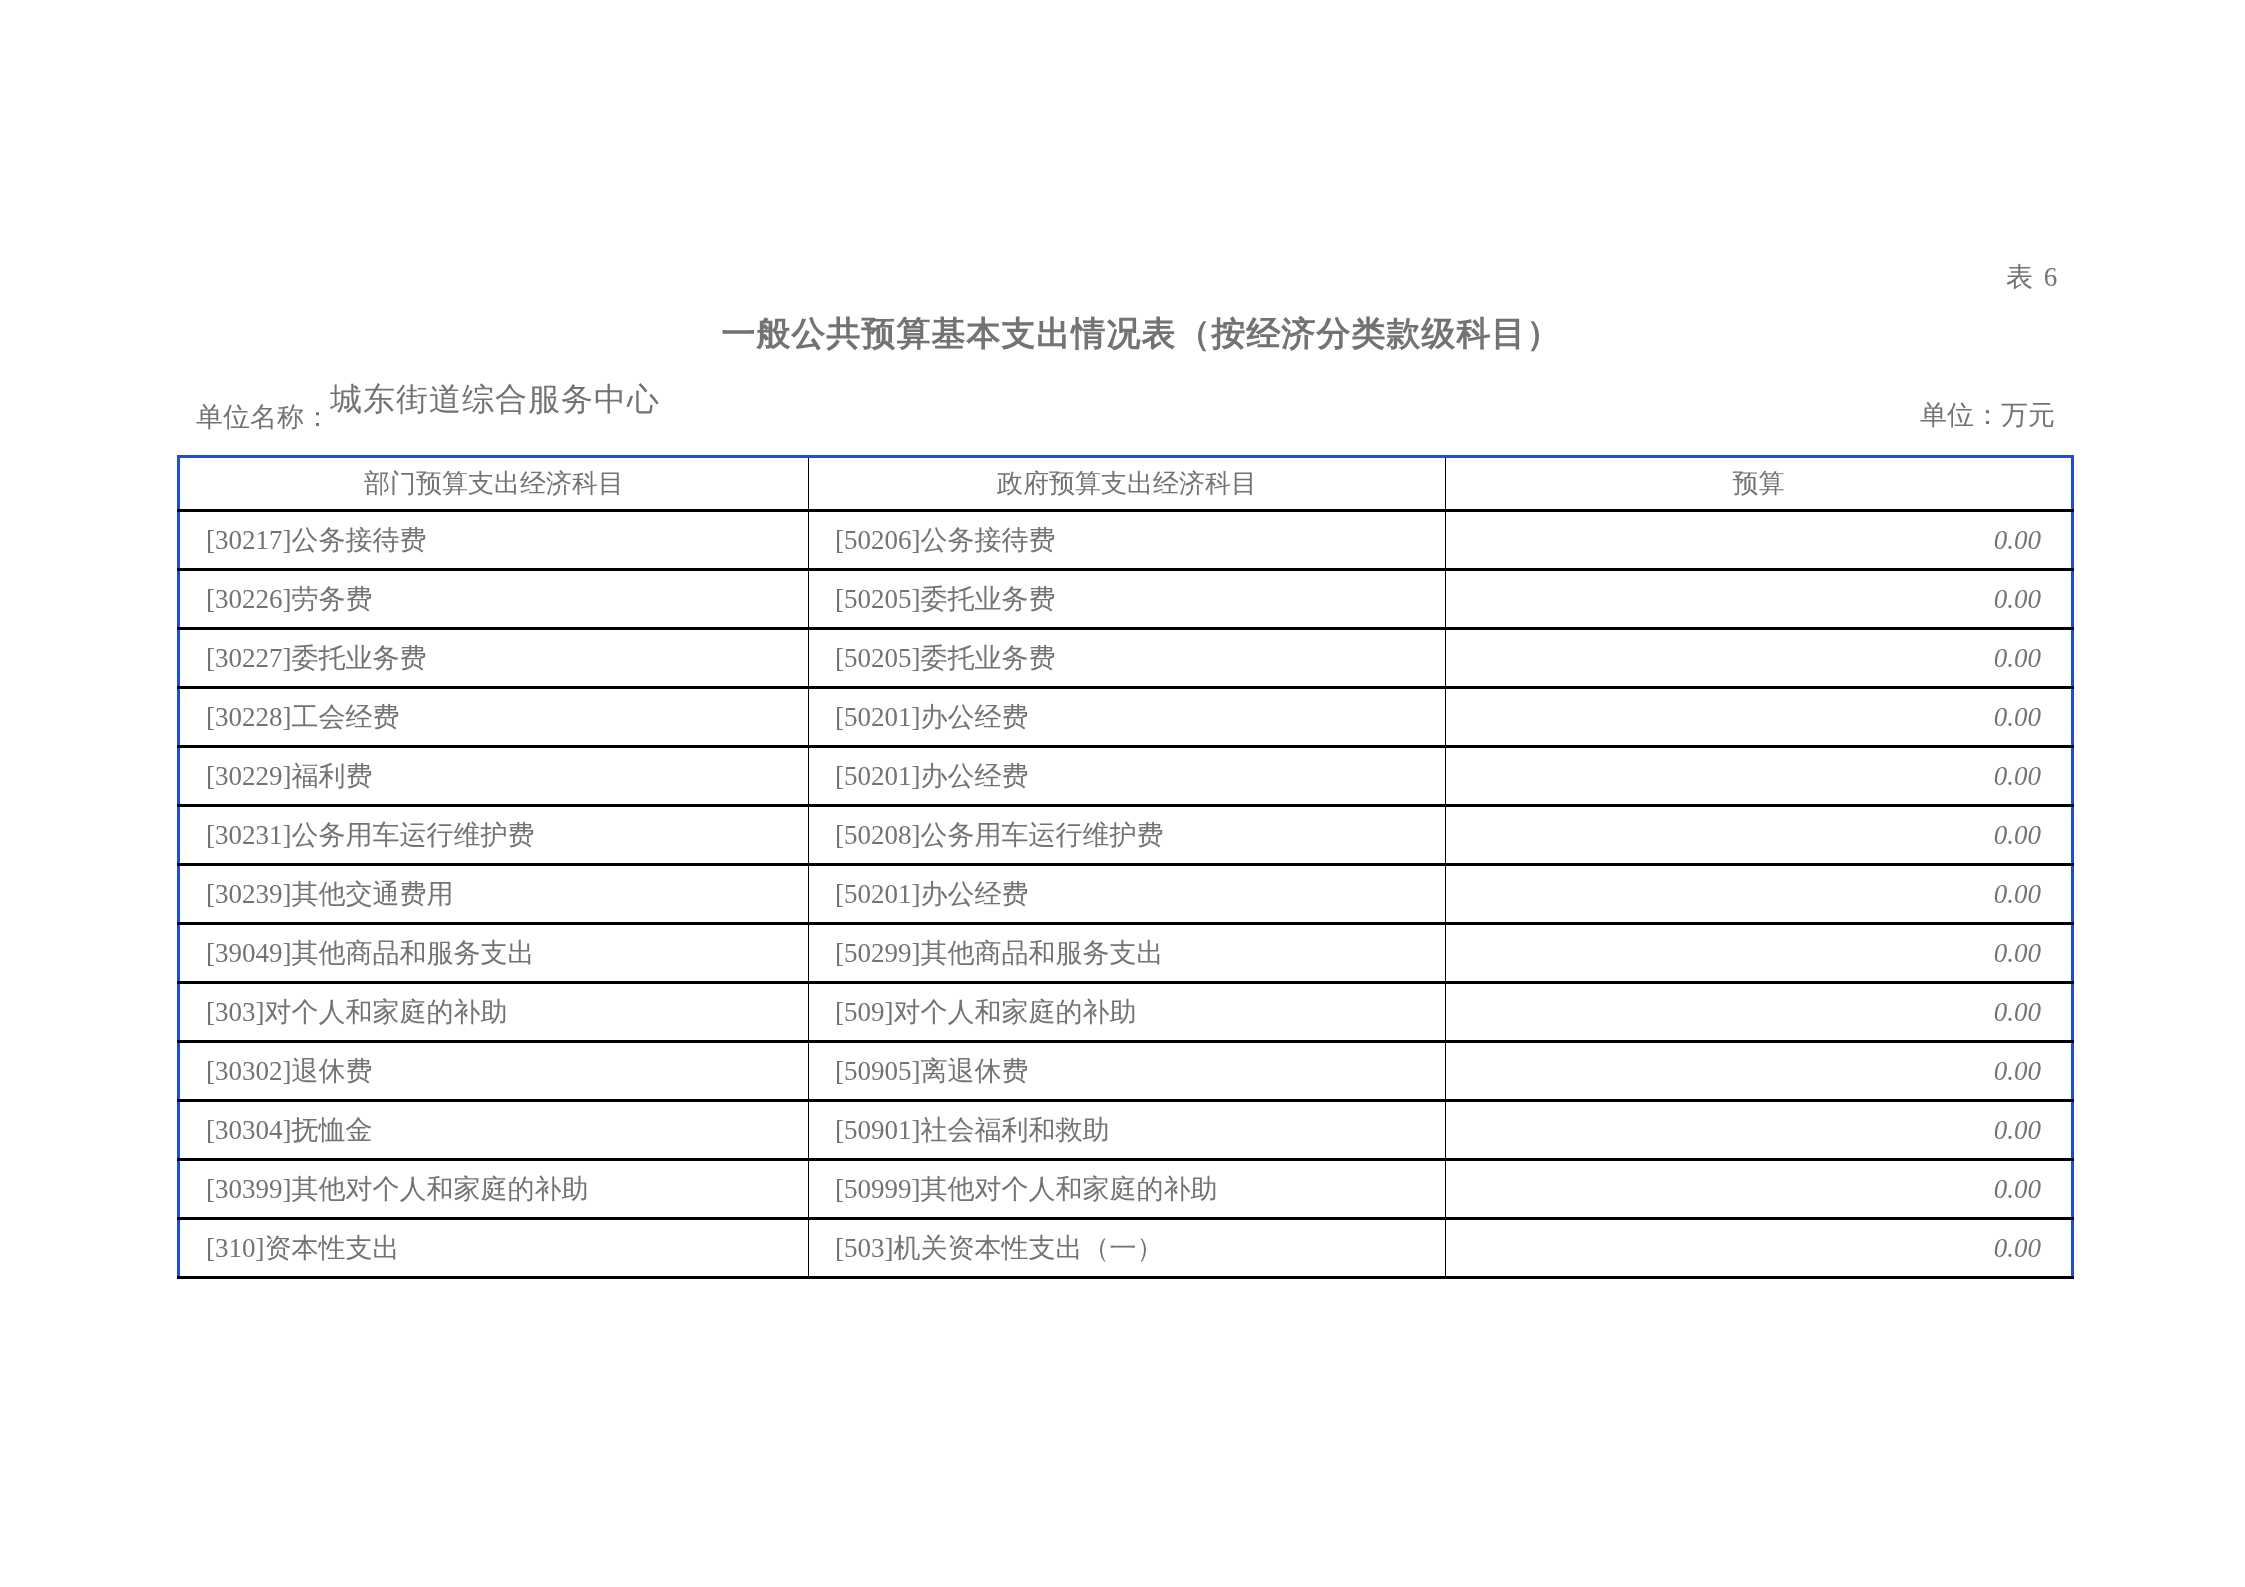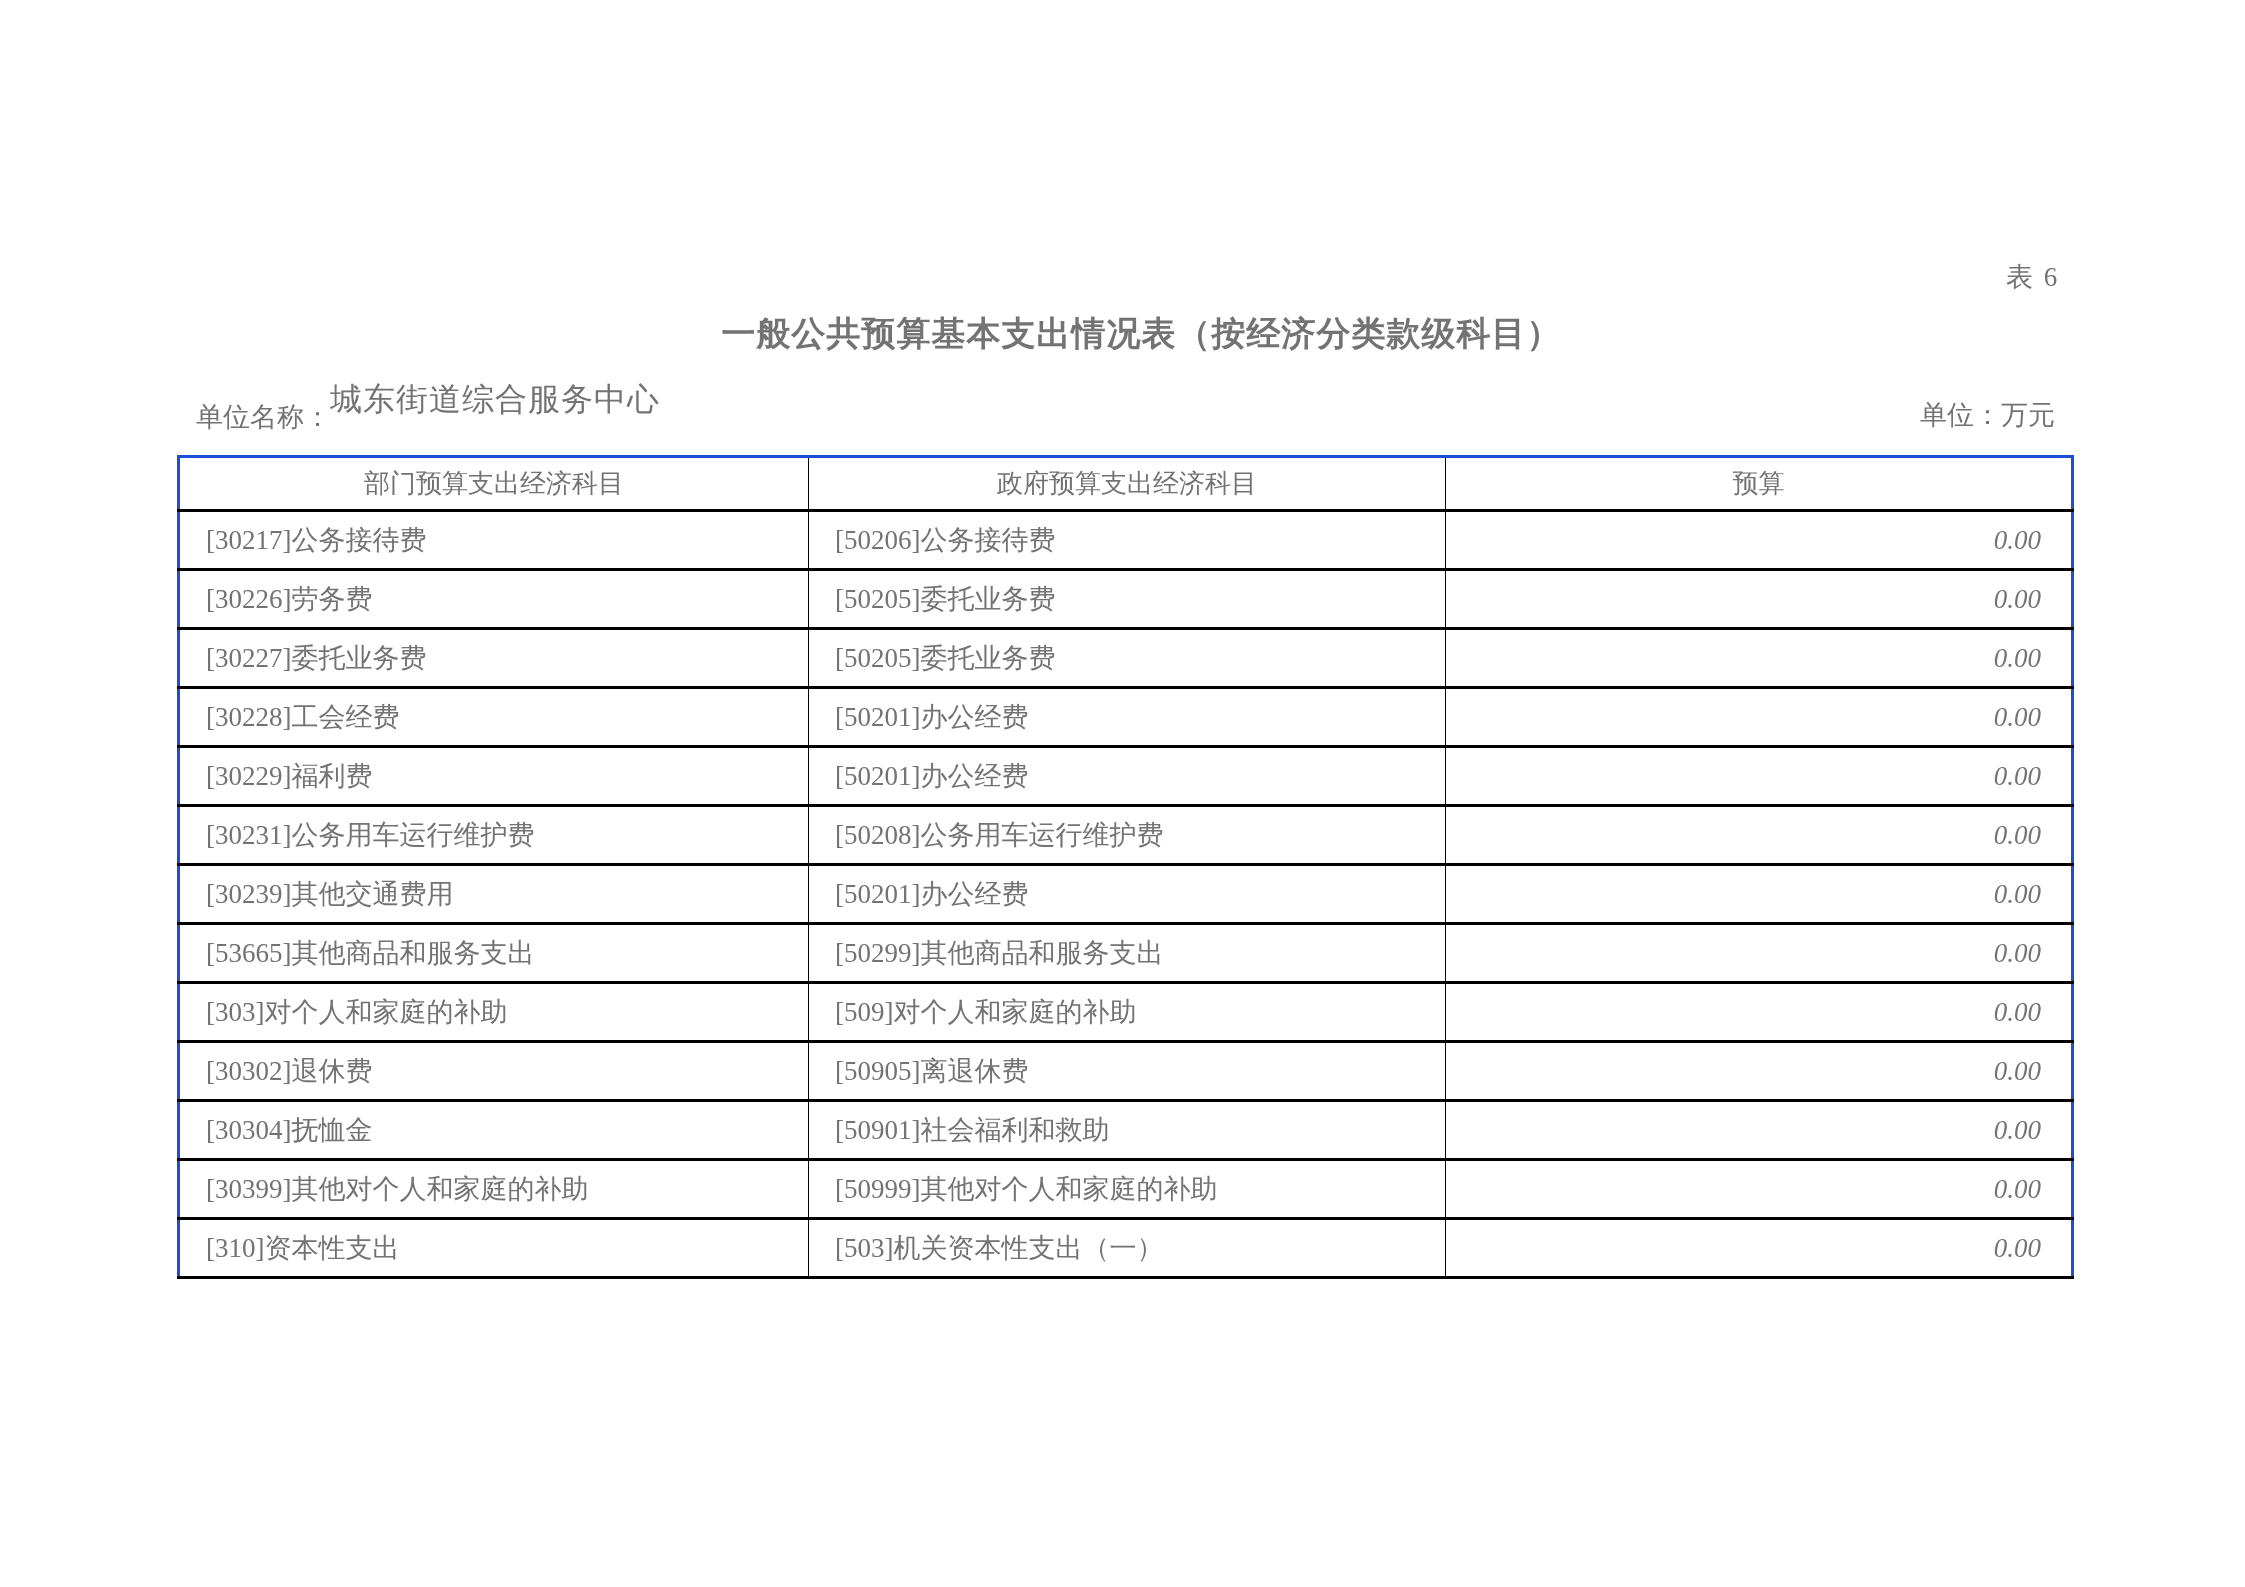--- a/index.html
+++ b/index.html
@@ -157,21 +157,21 @@
           <td class="col-dept">[30231]公务用车运行维护费</td>
           <td class="col-gov">[50208]公务用车运行维护费</td>
           <td class="col-budget">0.00</td>
         </tr>
         <tr>
           <td class="col-dept">[30239]其他交通费用</td>
           <td class="col-gov">[50201]办公经费</td>
           <td class="col-budget">0.00</td>
         </tr>
         <tr>
-          <td class="col-dept">[53665]其他商品和服务支出</td>
+          <td class="col-dept">[39049]其他商品和服务支出</td>
           <td class="col-gov">[50299]其他商品和服务支出</td>
           <td class="col-budget">0.00</td>
         </tr>
         <tr>
           <td class="col-dept">[303]对个人和家庭的补助</td>
           <td class="col-gov">[509]对个人和家庭的补助</td>
           <td class="col-budget">0.00</td>
         </tr>
         <tr>
           <td class="col-dept">[30302]退休费</td>

